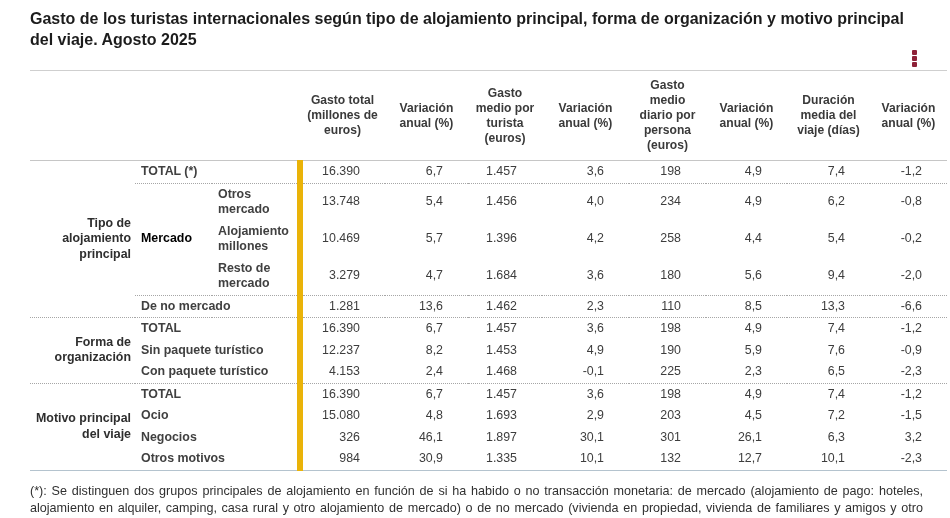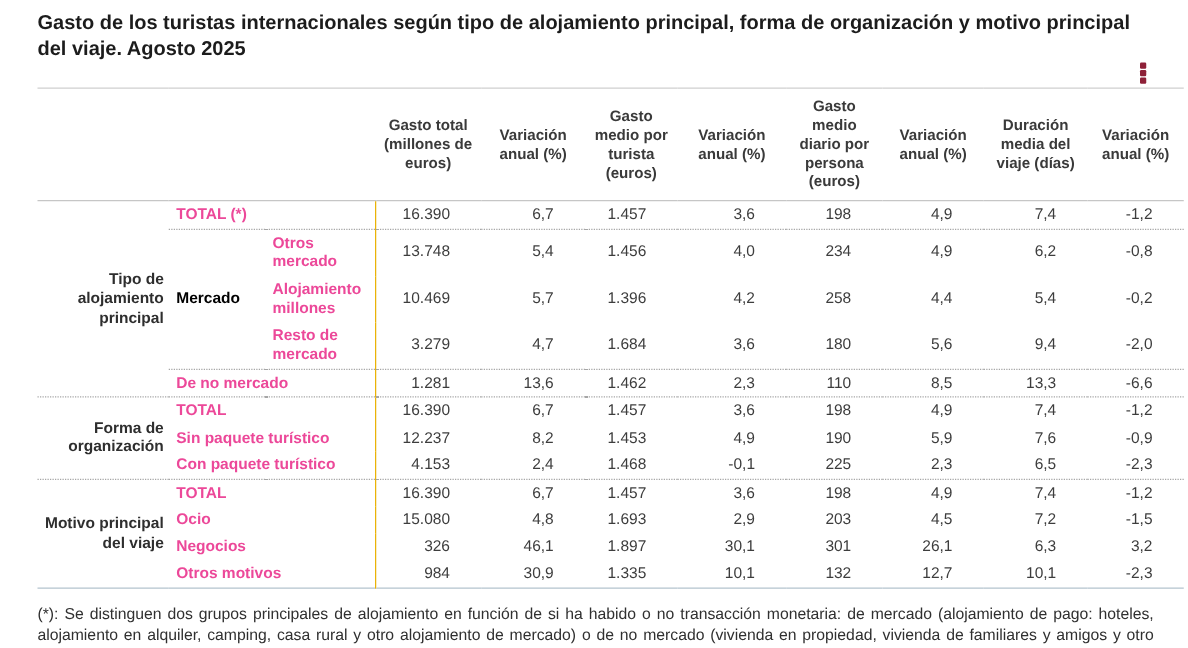--- a/index.html
+++ b/index.html
@@ -72,29 +72,29 @@
     padding-right: 4px;
     text-align: right;
   }
   td.sub {
     font-weight: bold;
     color: #000000;
     padding-left: 6px;
   }
   td.lbl {
     font-weight: bold;
-    color: #ec4899;
+    color: #404040;
     padding-left: 6px;
     padding-right: 2px;
   }
   td.num {
     text-align: right;
     padding-right: 25px;
   }
-  td.v1 { border-left: 1px solid #eab308; }
+  td.v1 { border-left: 6px solid #eab308; }
   tr.sep td { border-top: 1px dotted #a6a6a6; }
 
   .footnote {
     margin-top: 12px;
     max-width: 918px;
     font-size: 12.6px;
     line-height: 17px;
     color: #303030;
     text-align: justify;
   }

